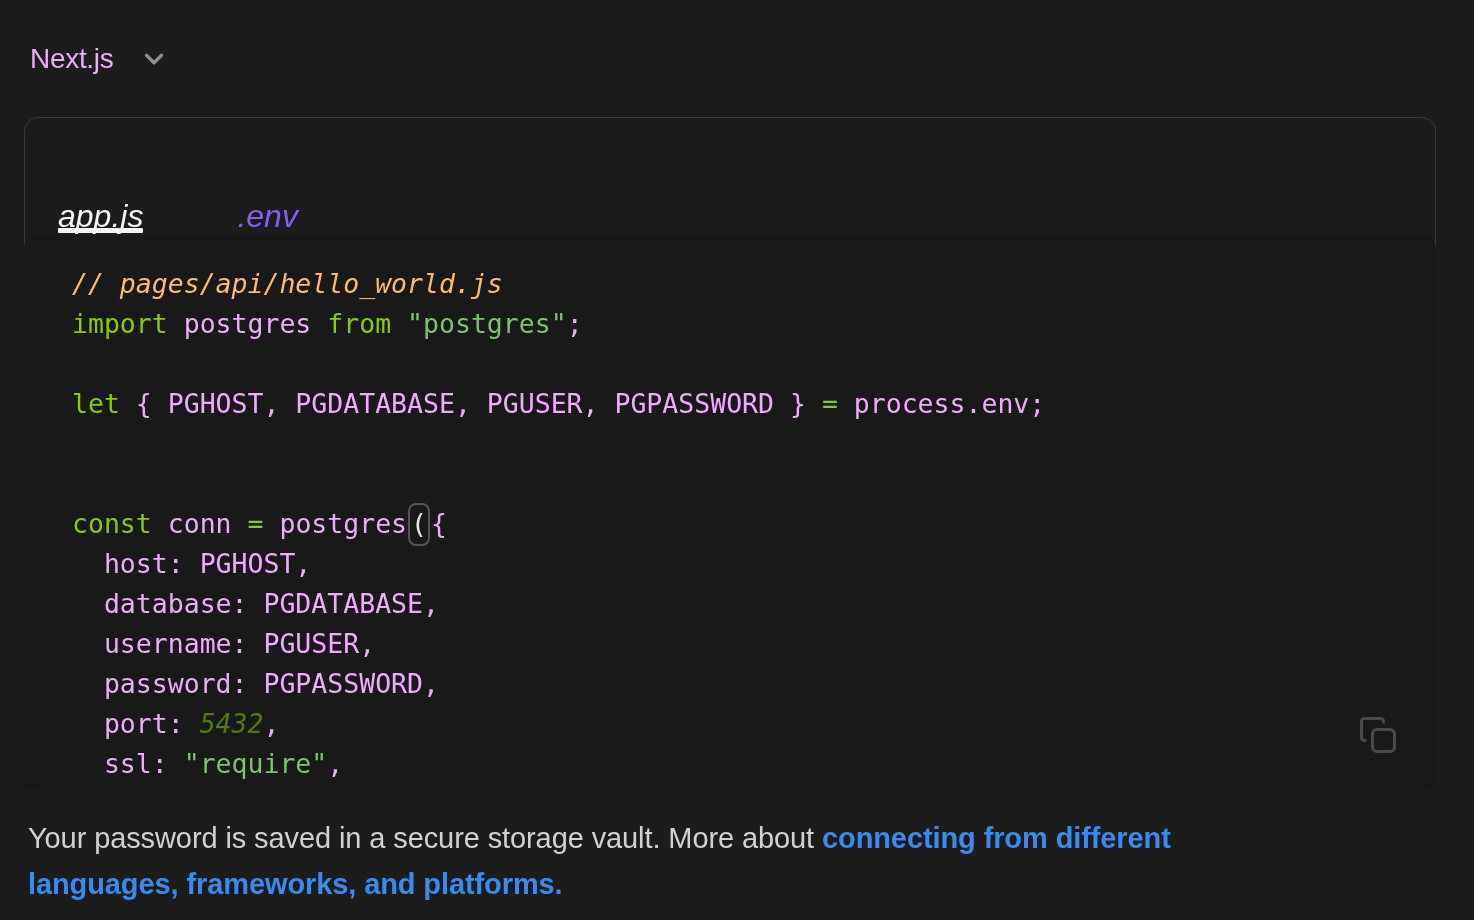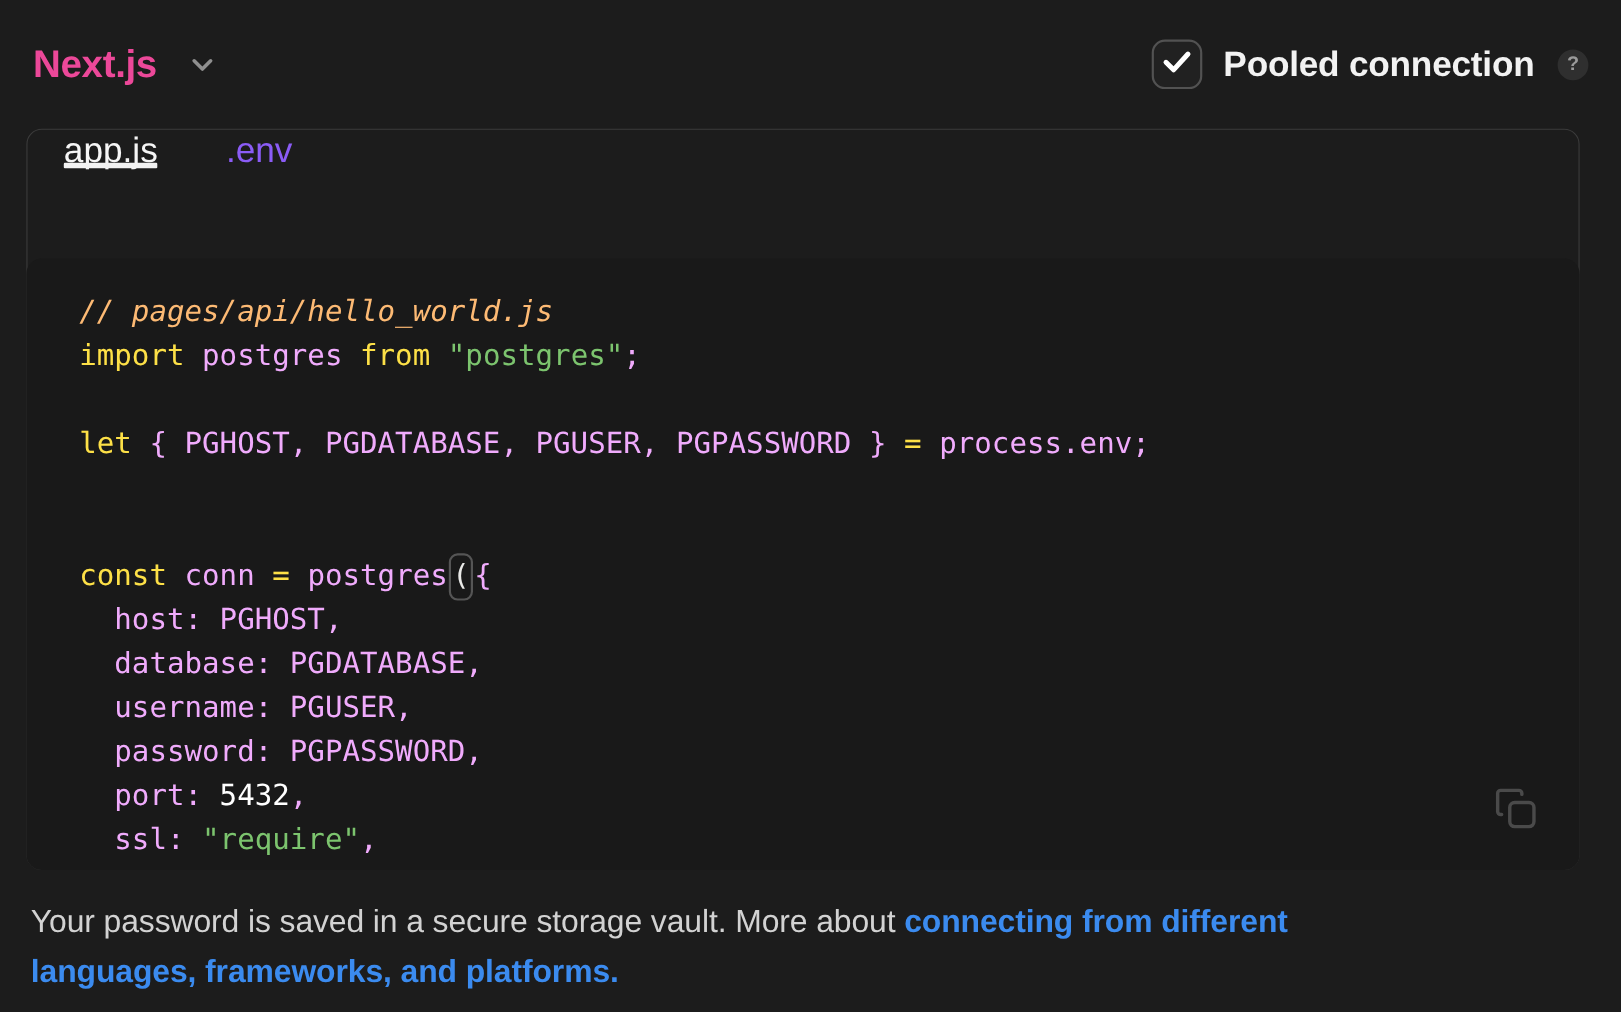--- a/index.html
+++ b/index.html
@@ -19,23 +19,23 @@
     align-items: center;
     justify-content: space-between;
   }
   .fw-select {
     display: flex;
     align-items: center;
     gap: 26px;
     cursor: pointer;
   }
   .fw-select .fw-label {
-    font-size: 35px;
-    font-weight: 700;
-    color: #ec4899;
+    font-size: 28px;
+    font-weight: 400;
+    color: #f0abfc;
     letter-spacing: -0.3px;
   }
   .chevron { width: 30px; height: 30px; display: block; }
 
   .pooled-group {
     display: flex;
     align-items: center;
     gap: 19px;
   }
   .checkbox {
@@ -72,23 +72,24 @@
   
   .card {
     margin: 0 24px;
     width: 1412px;
     border: 1px solid #3b3b3b;
     border-radius: 14px;
   }
   .tabs {
     height: 117px;
     display: flex;
-    align-items: flex-start;
+    align-items: flex-end;
     padding-left: 33px;
-    gap: 62px;
+    gap: 94px;
+    font-style: italic;
   }
   .tab {
     position: relative;
     display: flex;
     align-items: center;
     font-size: 32px;
     color: #8b5cf6;
     cursor: pointer;
   }
   .tab.active { color: #f5f5f5; }
@@ -112,23 +113,23 @@
   .code {
     font-family: "DejaVu Sans Mono", monospace;
     font-size: 26.5px;
     line-height: 40px;
     padding: 29px 20px 20px 48px;
     white-space: pre;
     color: #e9e9e7;
   }
   .code-line { height: 40px; }
   .tok-plain   { color: #f0abfc; }
-  .tok-keyword { color: #fde047; }
+  .tok-keyword { color: #84cc16; }
   .tok-string  { color: #7cc46e; }
-  .tok-number  { color: #ffffff; }
+  .tok-number  { color: #4d7c0f; font-style: italic; }
   .tok-comment { color: #fdba74; font-style: italic; }
   .tok-paren {
     color: #e9e9e7;
     border: 2px solid #555555;
     border-radius: 8px;
     padding: 3px 1px 5px 1px;
     margin: 0 1px;
   }
 
   .copy-btn {
@@ -164,31 +165,20 @@
 
 <div class="topbar">
   <div class="fw-select">
     <span class="fw-label">Next.js</span>
     <span>
       <svg class="chevron" viewBox="0 0 24 24" fill="none" stroke="#8f8f8f" stroke-width="2.6" stroke-linecap="round" stroke-linejoin="round">
           <polyline points="6,9 12,15 18,9"></polyline>
         </svg>
     </span>
   </div>
-  <div class="pooled-group">
-    <span class="checkbox">
-      <span>
-        <svg viewBox="0 0 24 24" fill="none" stroke="#ffffff" stroke-width="3.6" stroke-linecap="round" stroke-linejoin="round">
-            <polyline points="4,12.5 9.5,18 20,6.5"></polyline>
-          </svg>
-      </span>
-    </span>
-    <span class="pooled-label">Pooled connection</span>
-    <span class="help-badge">?</span>
-  </div>
 </div>
 
 <div class="card">
   <div class="tabs">
       <div class="tab active">app.js</div>
       <div class="tab">.env</div>
     </div>
   <div class="code-wrap">
     <div class="code"><div class="code-line"><span class="tok-comment">// pages/api/hello_world.js</span></div><div class="code-line"><span class="tok-keyword">import</span><span class="tok-plain"> postgres </span><span class="tok-keyword">from</span><span class="tok-plain"> </span><span class="tok-string">"postgres"</span><span class="tok-plain">;</span></div><div class="code-line">&nbsp;</div><div class="code-line"><span class="tok-keyword">let</span><span class="tok-plain"> { PGHOST, PGDATABASE, PGUSER, PGPASSWORD } </span><span class="tok-keyword">=</span><span class="tok-plain"> process.env;</span></div><div class="code-line">&nbsp;</div><div class="code-line">&nbsp;</div><div class="code-line"><span class="tok-keyword">const</span><span class="tok-plain"> conn </span><span class="tok-keyword">=</span><span class="tok-plain"> postgres</span><span class="tok-paren">(</span><span class="tok-plain">{</span></div><div class="code-line"><span class="tok-plain">  host: PGHOST,</span></div><div class="code-line"><span class="tok-plain">  database: PGDATABASE,</span></div><div class="code-line"><span class="tok-plain">  username: PGUSER,</span></div><div class="code-line"><span class="tok-plain">  password: PGPASSWORD,</span></div><div class="code-line"><span class="tok-plain">  port: </span><span class="tok-number">5432</span><span class="tok-plain">,</span></div><div class="code-line"><span class="tok-plain">  ssl: </span><span class="tok-string">"require"</span><span class="tok-plain">,</span></div></div>
     <button class="copy-btn">

